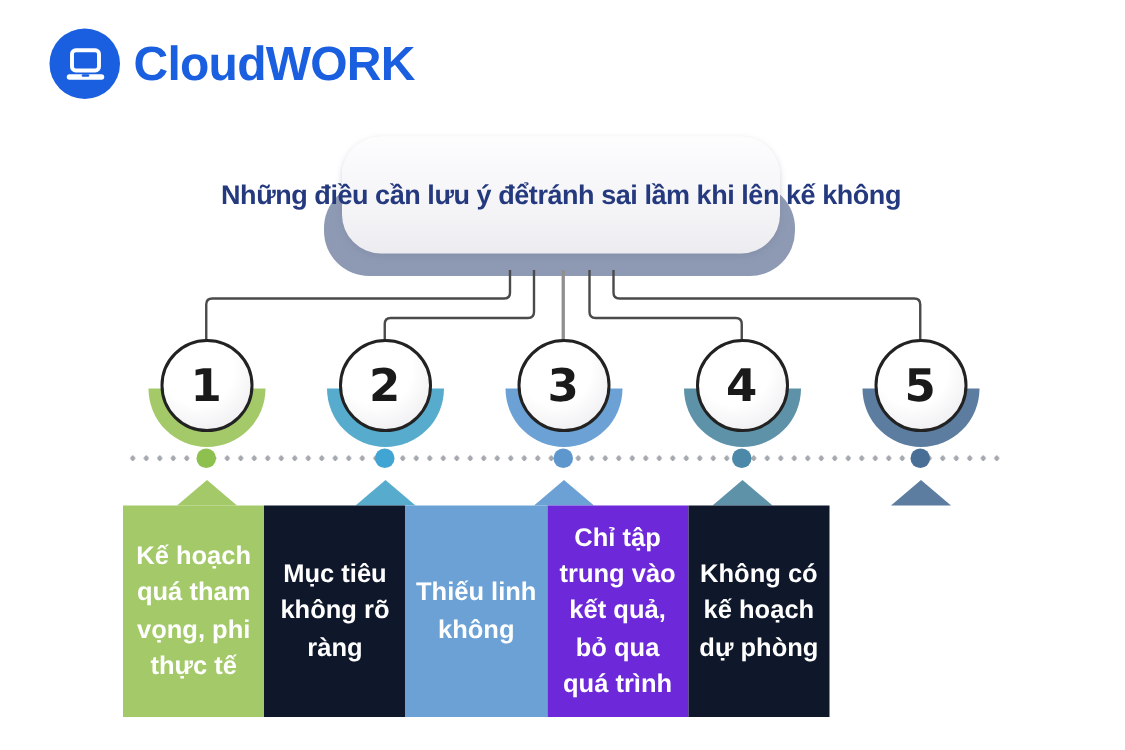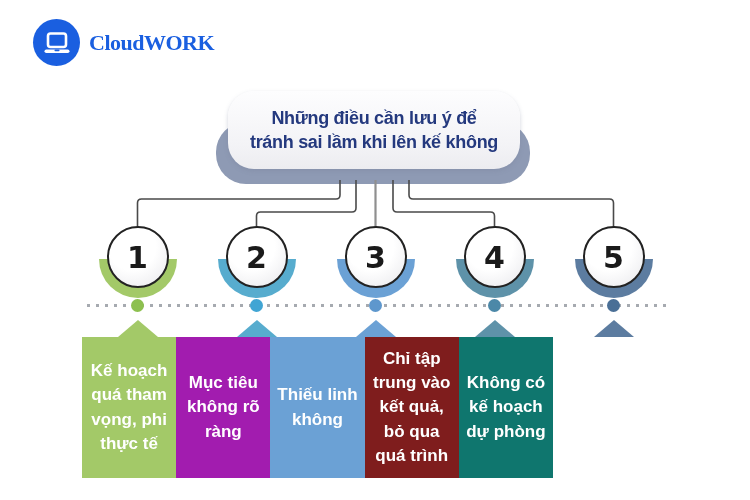--- a/index.html
+++ b/index.html
@@ -2,30 +2,30 @@
 <html><head>
 <meta charset="utf-8">
 <style>
   * { margin: 0; padding: 0; box-sizing: border-box; }
   body { background: #ffffff; font-family: "Liberation Sans", "DejaVu Sans", sans-serif; }
   .canvas { position: relative; width: 750px; height: 500px; background: #ffffff; overflow: hidden; }
 
   
   .logo { position: absolute; left: 33px; top: 19px; display: flex; align-items: center; gap: 9px; }
   .logo-badge { width: 47px; height: 47px; border-radius: 50%; display: flex; align-items: center; justify-content: center; }
-  .brand { font-size: 22px; font-weight: bold; letter-spacing: -0.5px; font-family: Liberation Serif, serif; }
+  .brand { font-size: 32px; font-weight: bold; letter-spacing: -0.5px; }
 
   
   .title-shadow { position: absolute; left: 216px; top: 122px; width: 314px; height: 62px; border-radius: 30px; }
   .title-card {
     position: absolute; left: 228px; top: 91px; width: 292px; height: 78px;
     border-radius: 26px;
     background: linear-gradient(180deg, #fdfdfe 0%, #f3f3f6 70%, #ececf0 100%);
     box-shadow: 0 2px 4px rgba(120,130,155,0.35);
-    display: flex; flex-direction: column; align-items: center; justify-content: center;
+    display: flex; flex-direction: row; align-items: center; justify-content: center;
   }
   .title-card .tline { font-size: 18px; font-weight: bold; line-height: 1.35; white-space: nowrap; letter-spacing: -0.3px; }
 
   
   .connectors { position: absolute; left: 0; top: 0; width: 750px; height: 500px; pointer-events: none; }
 
   
   .badge { position: absolute; top: 226px; width: 80px; height: 74px; }
   .crescent { position: absolute; left: 1px; top: 33px; width: 78px; height: 39px; border-radius: 0 0 78px 78px; }
   .num-circle {
@@ -122,27 +122,27 @@
   <div class="arrow" style="left: 117.5px; border-bottom-color: rgb(163, 201, 104);"></div>
   <div class="arrow" style="left: 236.5px; border-bottom-color: rgb(87, 172, 206);"></div>
   <div class="arrow" style="left: 355.5px; border-bottom-color: rgb(107, 161, 213);"></div>
   <div class="arrow" style="left: 474.5px; border-bottom-color: rgb(94, 146, 169);"></div>
   <div class="arrow" style="left: 593.5px; border-bottom-color: rgb(92, 124, 160);"></div>
 
   <div class="boxes">
     <div class="box" style="background-color: rgb(163, 201, 104);">
       <div class="label">Kế hoạch quá tham vọng, phi thực tế</div>
     </div>
-    <div class="box" style="background-color: #a21caf;">
+    <div class="box" style="background-color: #0f172a;">
       <div class="label">Mục tiêu không rõ ràng</div>
     </div>
     <div class="box" style="background-color: rgb(107, 161, 213);">
       <div class="label">Thiếu linh không</div>
     </div>
-    <div class="box" style="background-color: #7f1d1d;">
+    <div class="box" style="background-color: #6d28d9;">
       <div class="label">Chỉ tập trung vào kết quả, bỏ qua quá trình</div>
     </div>
-    <div class="box" style="background-color: #0f766e;">
+    <div class="box" style="background-color: #0f172a;">
       <div class="label">Không có kế hoạch dự phòng</div>
     </div>
   </div>
 
 </div>
 
 </body></html>

